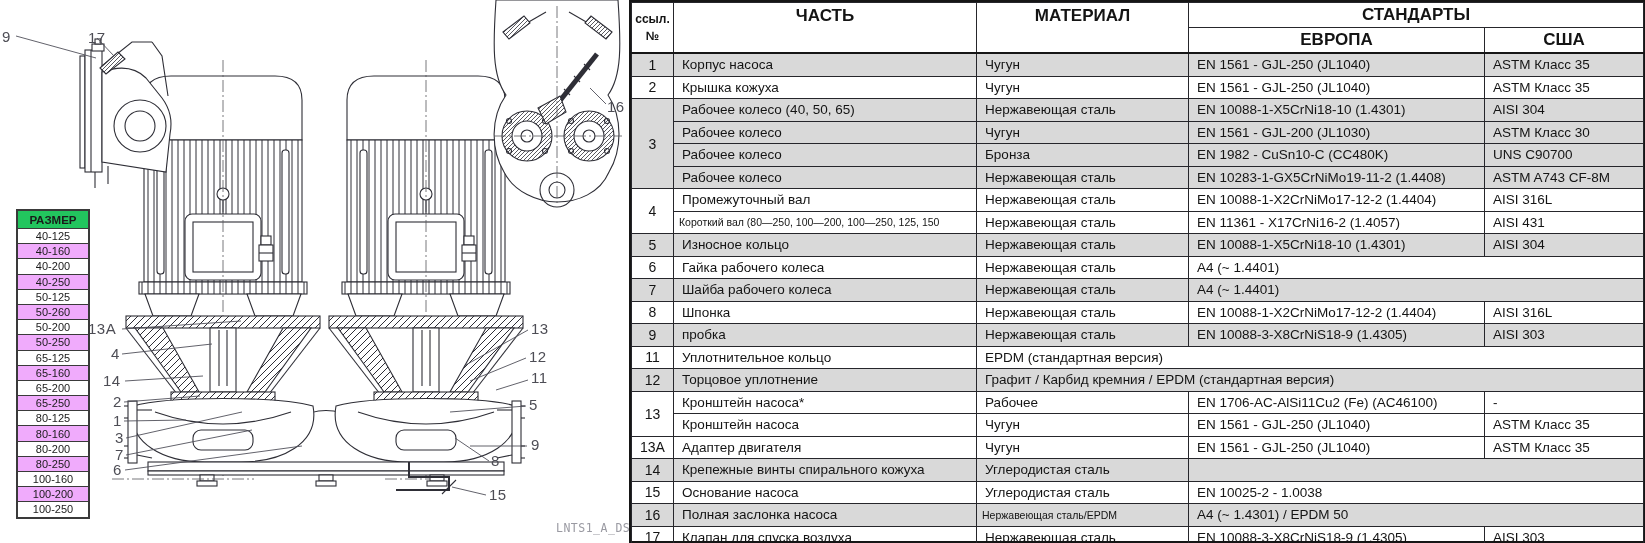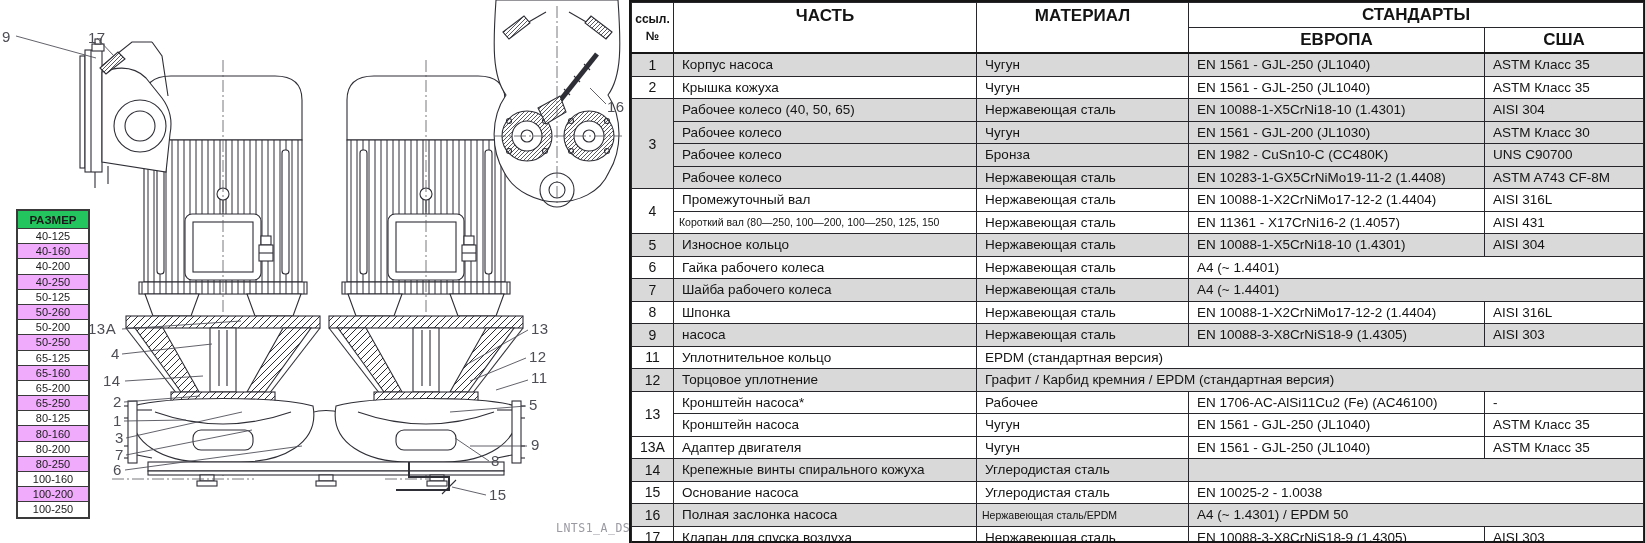--- a/index.html
+++ b/index.html
@@ -408,21 +408,21 @@
           </tr>
           <tr>
             <td class="ref" rowspan="1">8</td>
             <td class="part">Шпонка</td>
             <td class="mat">Нержавеющая сталь</td>
             <td class="eu">EN 10088-1-X2CrNiMo17-12-2 (1.4404)</td>
             <td class="usa">AISI 316L</td>
           </tr>
           <tr class="shade">
             <td class="ref" rowspan="1">9</td>
-            <td class="part">насоса</td>
+            <td class="part">пробка</td>
             <td class="mat">Нержавеющая сталь</td>
             <td class="eu">EN 10088-3-X8CrNiS18-9 (1.4305)</td>
             <td class="usa">AISI 303</td>
           </tr>
           <tr>
             <td class="ref" rowspan="1">11</td>
             <td class="part">Уплотнительное кольцо</td>
             <td class="mat" colspan="3">EPDM (стандартная версия)</td>
           </tr>
           <tr class="shade">

